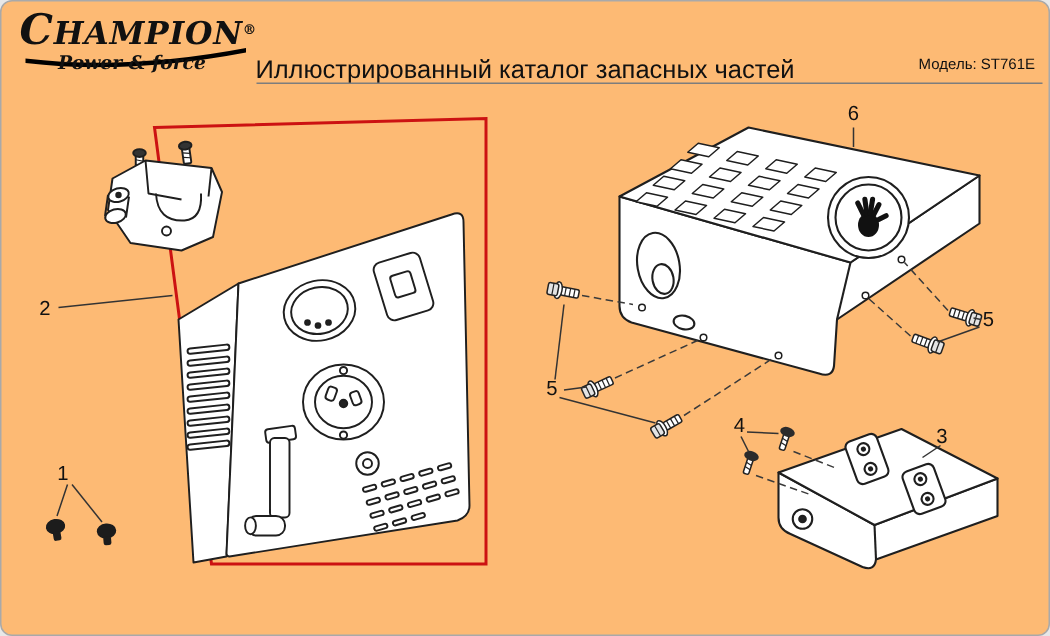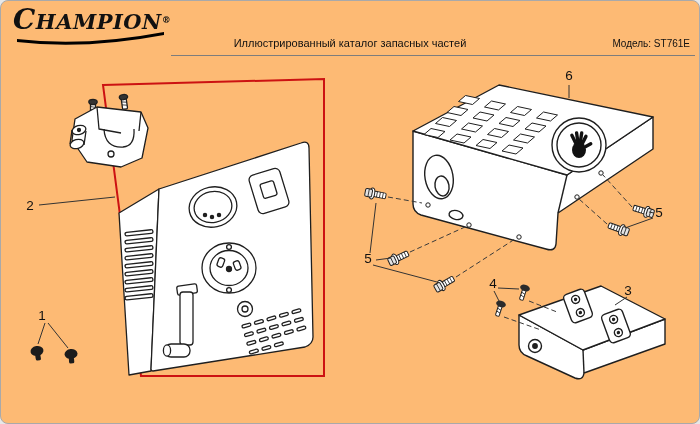--- a/index.html
+++ b/index.html
@@ -18,21 +18,21 @@
   }
   .brand-name::first-letter { font-size:28px; }
   .reg { font-size:9px; vertical-align:super; font-weight:bold; font-family:"DejaVu Serif",serif;}
   .swoosh { display:block; margin:-4px 0 0 2px; }
   .tagline {
     font-family:"DejaVu Serif", serif; font-style:italic; font-weight:bold;
     font-size:12.5px; text-align:center; margin-top:-11px; width:150px;
   }
   .doc-title {
     position:absolute; left:50%; transform:translateX(-50%); top:36px;
-    font-size:11px; white-space:nowrap; color:#111;
+    font-size:17px; white-space:nowrap; color:#111;
   }
   .model { position:absolute; right:9px; top:37px; font-size:10px; }
   .rule { position:absolute; left:170px; right:4px; top:54px; border-top:1px solid #7d7d7d; height:0; }
   
   .diagram { position:absolute; inset:0; }
   .diagram svg { position:absolute; left:0; top:0; }
   .callout {
     position:absolute; width:16px; text-align:center;
     font-size:13.5px; color:#111; line-height:1;
   }
@@ -43,20 +43,21 @@
 <div class="page">
 
   <header>
     <div class="logo">
       <div class="brand-line">
         <span class="brand-name">CHAMPION</span><span class="reg">®</span>
       </div>
       <svg class="swoosh" width="152" height="15" viewBox="0 0 152 15">
         <path d="M2,9 Q70,17 149,2 L149,5 Q70,20 2,12 Z" fill="#000"></path>
       </svg>
+      <div class="tagline">Power &amp; force</div>
     </div>
     <div class="doc-title">Иллюстрированный каталог запасных частей</div>
     <div class="model">Модель: ST761E</div>
     <div class="rule"></div>
   </header>
 
   <div class="diagram">
     <svg width="700" height="424" viewBox="0 0 700 424">
       <defs>
         <g id="boltR">

